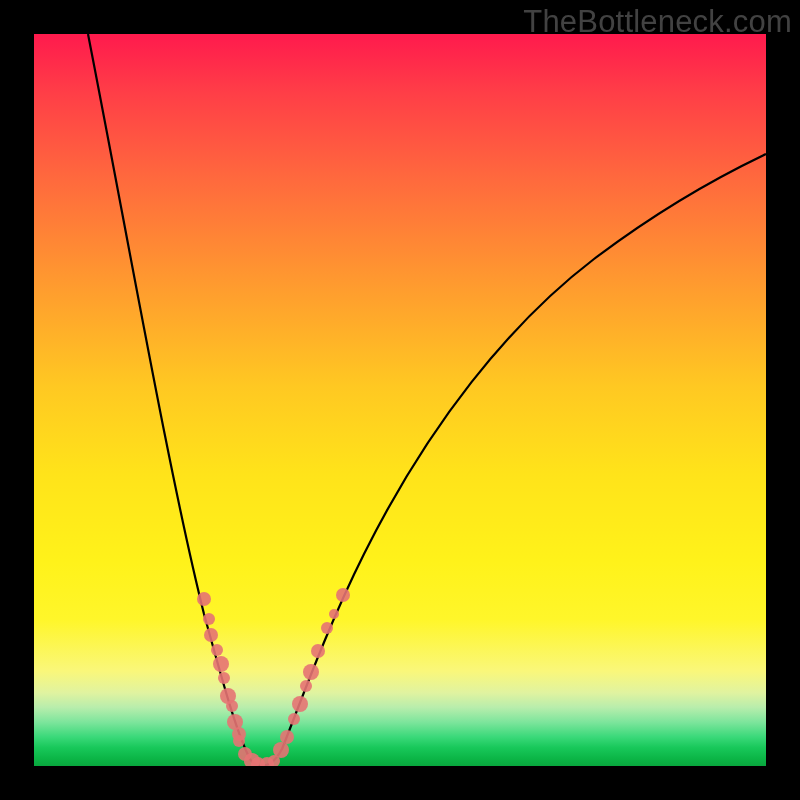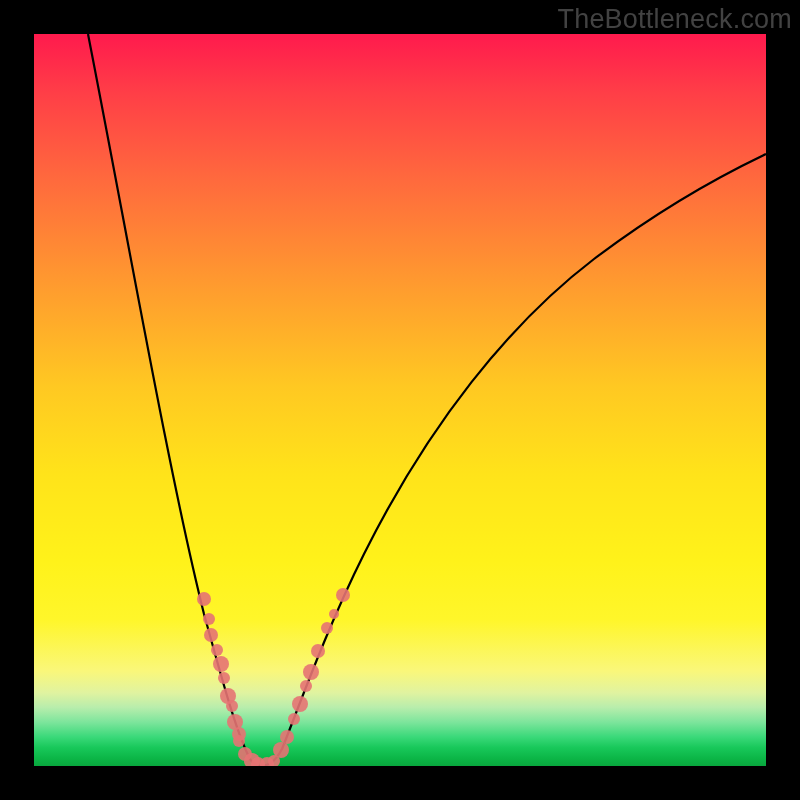--- a/index.html
+++ b/index.html
@@ -49,21 +49,21 @@
     #3bd97a 96%,
     #18c85a 97.5%,
     #0bb546 99%,
     #09a73e 100%
   );
 }
 .watermark {
   position: absolute;
   right: 8px;
   top: 4px;
-  font-size: 27px;
+  font-size: 31px;
   font-weight: 400;
   color: rgba(80, 80, 80, 0.82);
   letter-spacing: 0.2px;
   user-select: none;
 }
 svg.curve {
   position: absolute;
   left: 0;
   top: 0;
   width: 732px;

